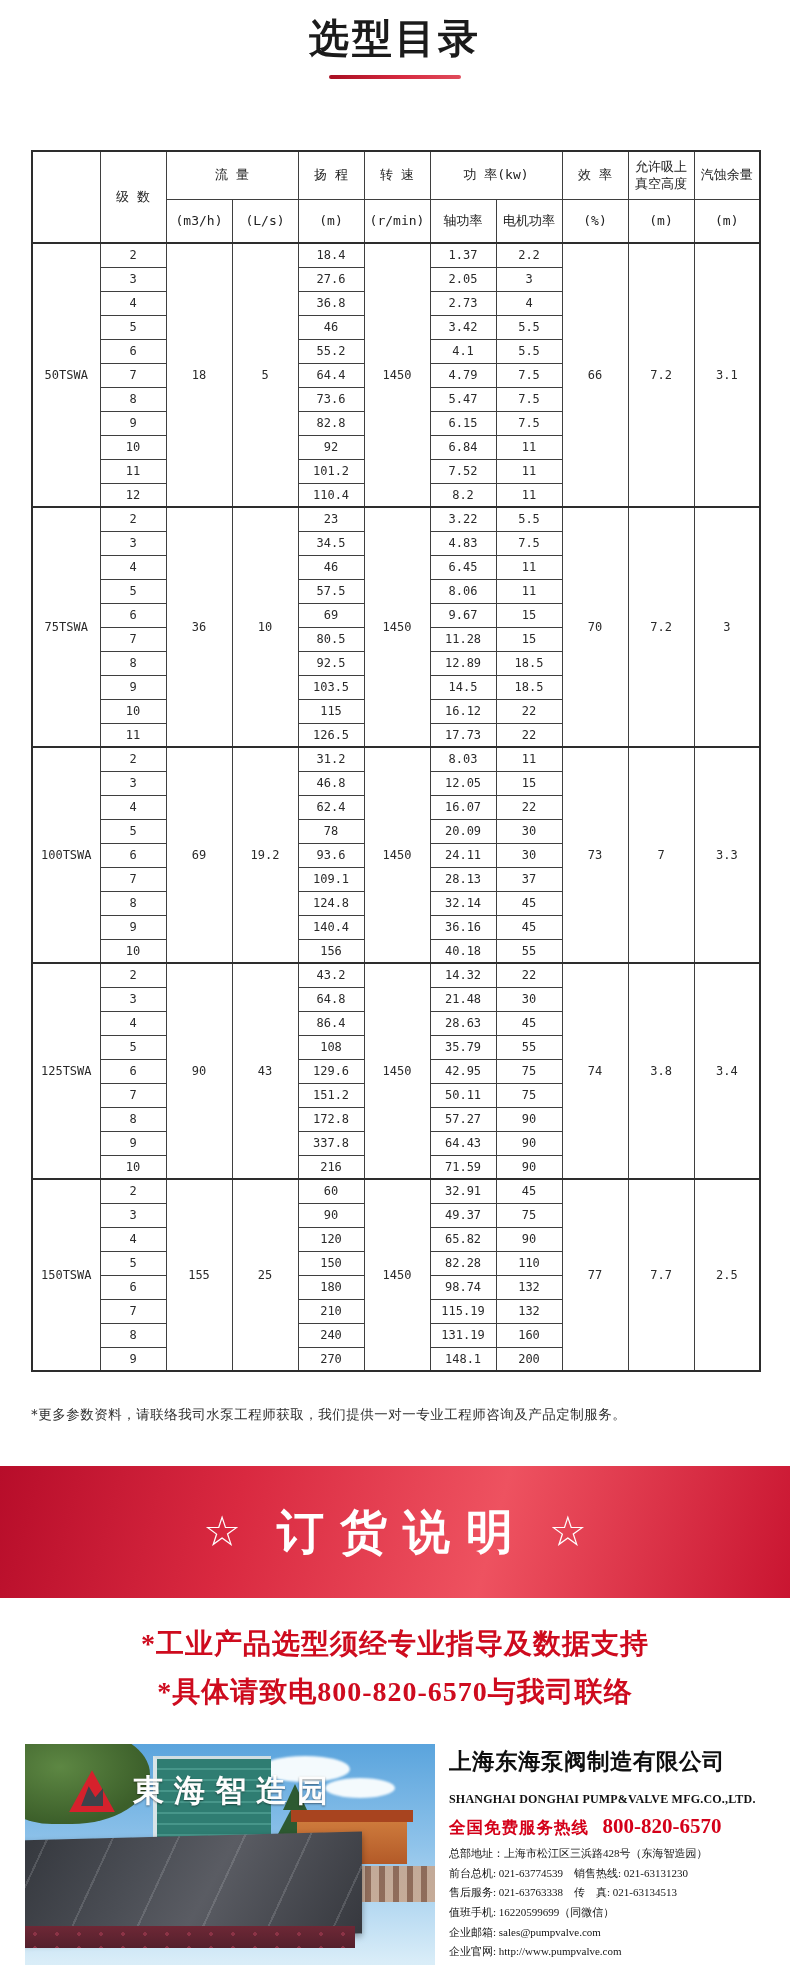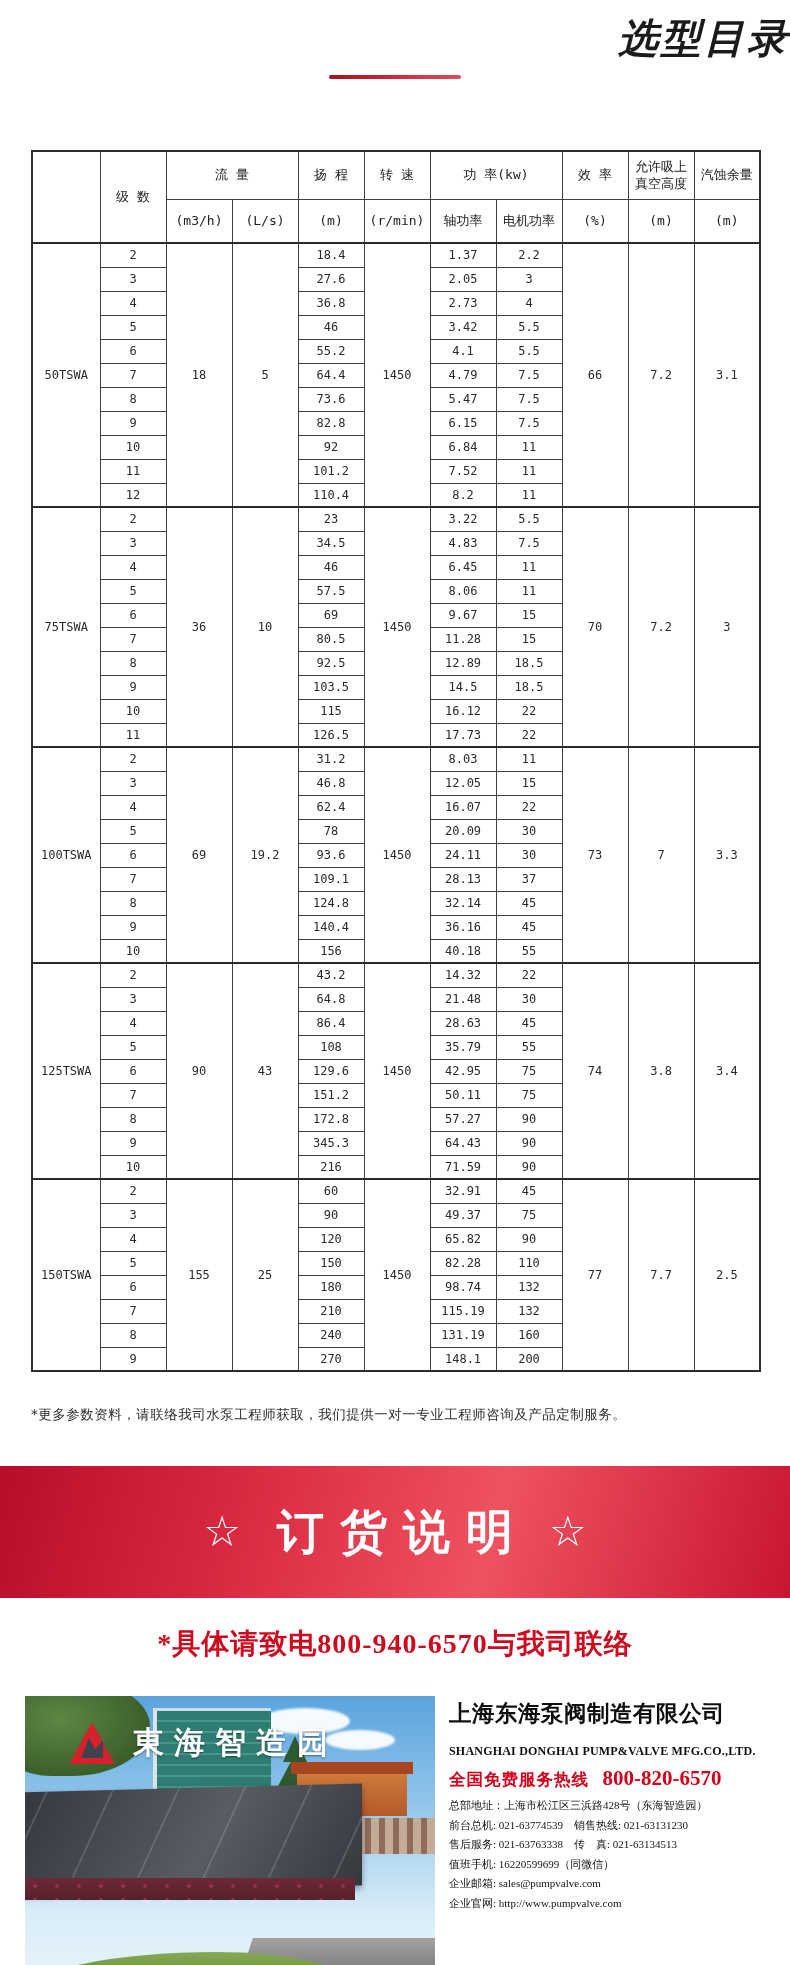--- a/index.html
+++ b/index.html
@@ -1,21 +1,21 @@
 <!DOCTYPE html>
 <html><head>
 <meta charset="utf-8">
 <style>
   * { box-sizing: border-box; margin: 0; padding: 0; }
   html,body { width: 790px; background: #ffffff; }
   body { height: 1965px; overflow: hidden; font-family: "DejaVu Sans", "Liberation Sans", sans-serif; position: relative; }
 
   
-  .page-title { margin-top: 14px; text-align: right; font-size: 40px; line-height: 48px;
-                font-weight: bold; color: #1b1b1b; letter-spacing: 3px; font-style: italic; }
+  .page-title { margin-top: 14px; text-align: center; font-size: 40px; line-height: 48px;
+                font-weight: bold; color: #1b1b1b; letter-spacing: 3px; }
   .title-underline { width: 132px; height: 4px; margin: 13px auto 0;
                      background: linear-gradient(90deg, #a80f22, #d62a40 55%, #e04b5b); border-radius: 2px; }
 
   
   .table-wrap { margin: 71px 31px 0; }
   table.spec { width: 728px; border-collapse: collapse; table-layout: fixed;
                font-size: 12px; color: #2a2a2a; }
   table.spec { border: 2px solid #2d2d2d; }
   table.spec th, table.spec td { border: 1px solid #3f3f3f; text-align: center;
                vertical-align: middle; padding: 0 2px; font-weight: normal;
@@ -403,21 +403,21 @@
           <td>75</td>
         </tr>
         <tr>
           <td>8</td>
           <td>172.8</td>
           <td>57.27</td>
           <td>90</td>
         </tr>
         <tr>
           <td>9</td>
-          <td>345.3</td>
+          <td>337.8</td>
           <td>64.43</td>
           <td>90</td>
         </tr>
         <tr>
           <td>10</td>
           <td>216</td>
           <td>71.59</td>
           <td>90</td>
         </tr>
       </tbody>
@@ -483,21 +483,22 @@
 
 <div class="footnote">*更多参数资料，请联络我司水泵工程师获取，我们提供一对一专业工程师咨询及产品定制服务。</div>
 
 <div class="order-banner">
   <span class="star">☆</span>
   <span class="banner-text">订货说明</span>
   <span class="star">☆</span>
 </div>
 
 <div class="order-notes">
-  <div class="note-line">*具体请致电800-940-6570与我司联络</div>
+  <div class="note-line">*工业产品选型须经专业指导及数据支持</div>
+  <div class="note-line">*具体请致电800-820-6570与我司联络</div>
 </div>
 
 <div class="bottom">
   <div class="photo">
     <div class="sky"></div>
     <div class="cloud c1"></div>
     <div class="cloud c2"></div>
     <div class="tree-mass"></div>
     <div class="glass-building"></div>
     <div class="pine-tree">

